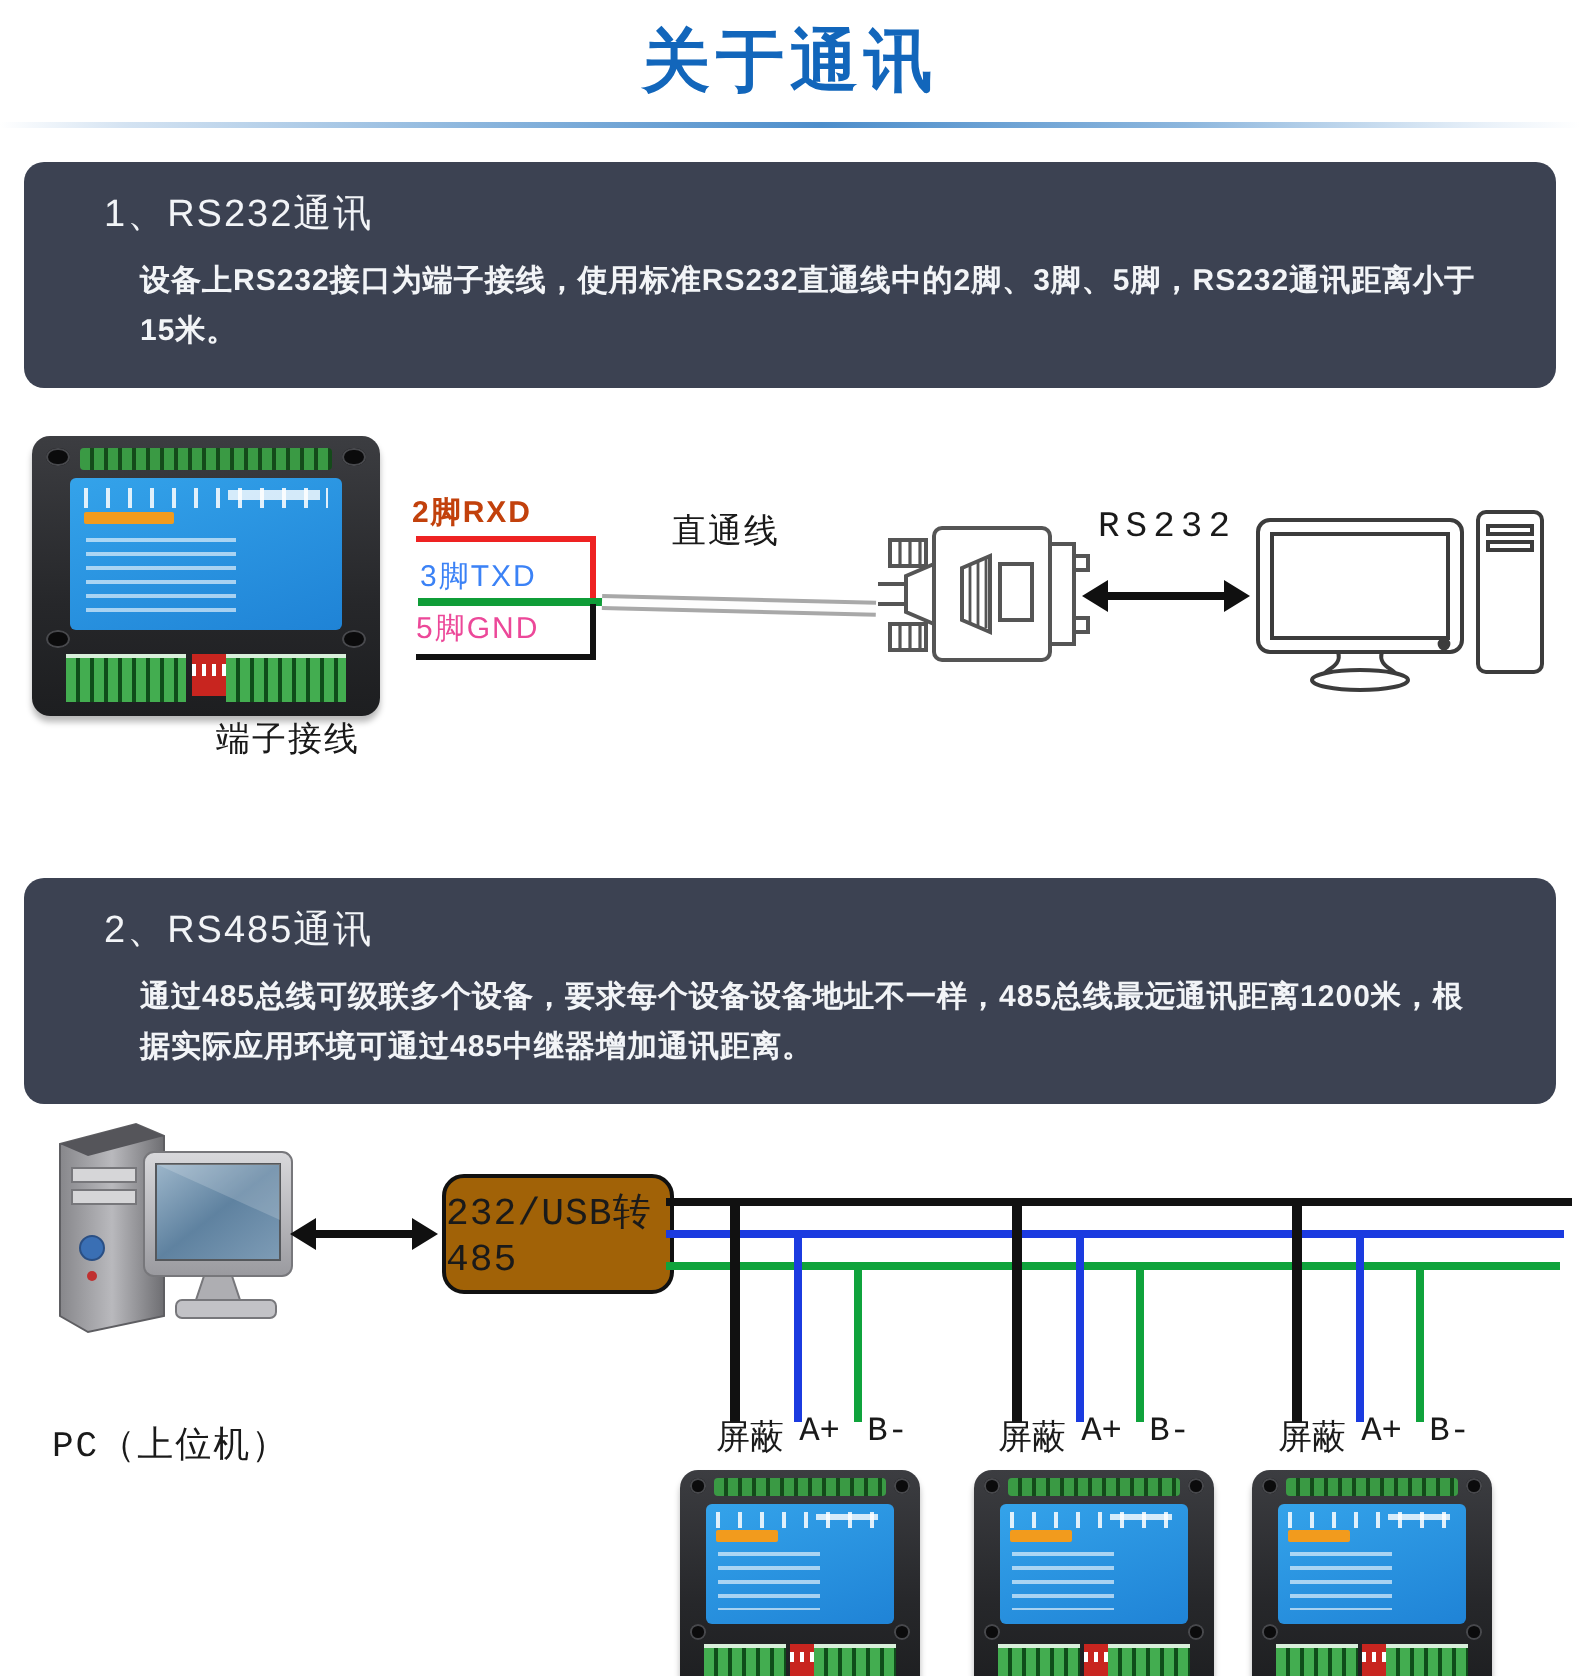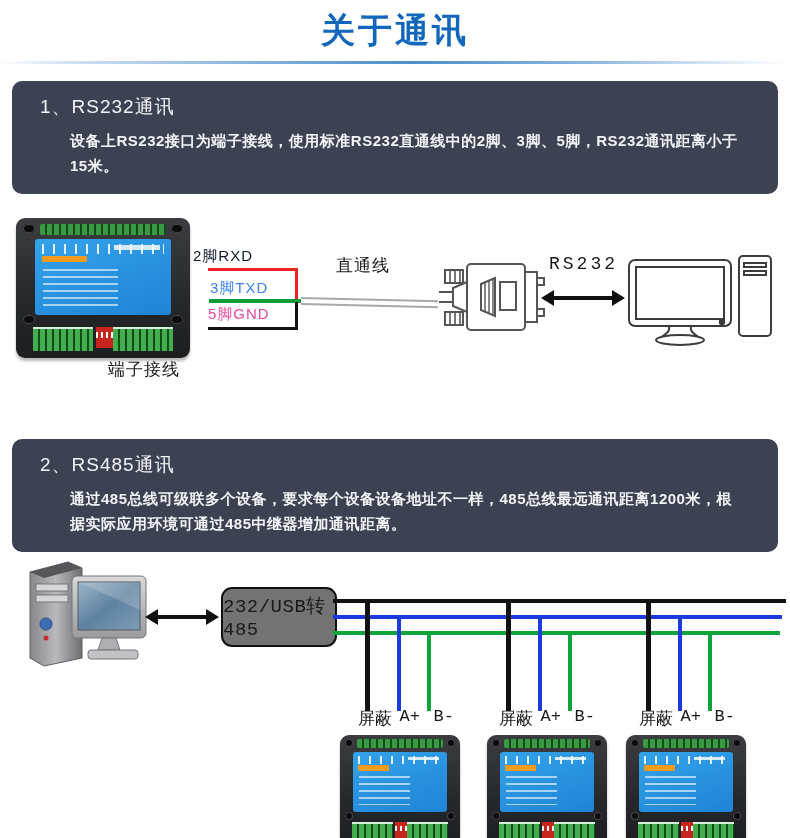--- a/index.html
+++ b/index.html
@@ -16,21 +16,21 @@
   .title-divider{
     height:3px;margin-top:7px;
     background:linear-gradient(90deg,#ffffff 0%,#d4e3f2 8%,#8cb6dd 30%,#4d8ecb 52%,#8cb6dd 75%,#e9f1f9 94%,#ffffff 100%);
   }
   
   .info-box{
     margin:17px 12px 0;background:#3c4252;border-radius:10px;
     color:#f2f4f7;padding:13px 0 16px;
   }
   .info-box h2{
-    margin:0 0 8px 28px;font-size:19px;font-weight:400;letter-spacing:1px;
+    margin:0 0 8px 40px;font-size:19px;font-weight:400;letter-spacing:1px;
   }
   .info-box p{
     margin:0 34px 0 58px;font-size:15px;font-weight:bold;line-height:25px;letter-spacing:.5px;
   }
   
   .diagram{position:relative;}
   #diagram-rs232{height:228px;}
   #diagram-rs485{height:330px;}
   .abs{position:absolute;}
   .serif{font-family:Liberation Mono, monospace;color:#1a1a1a;}
@@ -44,21 +44,21 @@
     background:#fdfdfd;transform:rotate(1.4deg);transform-origin:left center;
   }
   
   .darrow{position:absolute;height:4px;background:#101010;}
   .darrow::before,.darrow::after{content:"";position:absolute;top:-6px;width:0;height:0;
     border-top:8px solid transparent;border-bottom:8px solid transparent;}
   .darrow::before{left:-11px;border-right:13px solid #101010;}
   .darrow::after{right:-11px;border-left:13px solid #101010;}
   
   .conv-box{
-    position:absolute;border:2px solid #111;border-radius:11px;background:#737373;
+    position:absolute;border:2px solid #111;border-radius:11px;background:#a16207;
     font-size:19px;display:flex;align-items:center;justify-content:center;letter-spacing:0.5px;
   }
   
   .dam{position:absolute;background:linear-gradient(180deg,#3c3d41 0%,#26272a 60%,#1d1e20 100%);
        border-radius:9px;box-shadow:0 3px 3px rgba(0,0,0,.28);}
   .dam .screw{position:absolute;width:7%;height:7%;background:#0b0b0c;border-radius:50%;box-shadow:inset 0 0 0 1px #47484c;}
   .dam .sa{left:4%;top:4%;}.dam .sb{right:4%;top:4%;}.dam .sc{left:4%;bottom:24%;}.dam .sd{right:4%;bottom:24%;}
   .dam-top{position:absolute;top:4%;left:14%;right:14%;height:8%;
     background:repeating-linear-gradient(90deg,#3a9a44 0 5px,#144a1a 5px 7px);border-radius:2px;}
   .dam-panel{position:absolute;top:15%;left:11%;right:11%;bottom:31%;
@@ -105,21 +105,21 @@
     <div class="dam-panel">
       <b class="dam-logo"></b>
       <b class="dam-title"></b>
     </div>
     <div class="dam-term tl"></div>
     <div class="dam-dip"></div>
     <div class="dam-term tr"></div>
   </div>
   <div class="fig-lbl serif lbl-center" style="left:30px;top:164px;width:150px;">端子接线</div>
 
-  <div class="pin-lbl" style="left:193px;top:53px;color:#0f172a;">2脚RXD</div>
+  <div class="pin-lbl" style="left:206px;top:53px;color:#c2410c;font-weight:bold;">2脚RXD</div>
   <div class="wire" style="left:208px;top:74px;width:90px;height:3px;background:#ee2222;"></div>
   <div class="wire" style="left:295px;top:74px;width:3px;height:34px;background:#ee2222;"></div>
 
   <div class="pin-lbl" style="left:210px;top:85px;color:#3b82f6;">3脚TXD</div>
   <div class="wire" style="left:209px;top:105px;width:94px;height:4px;background:#0f9d38;"></div>
 
   <div class="pin-lbl" style="left:208px;top:111px;color:#ec4899;">5脚GND</div>
   <div class="wire" style="left:295px;top:108px;width:3px;height:28px;background:#111;"></div>
   <div class="wire" style="left:208px;top:133px;width:90px;height:3px;background:#111;"></div>
 
@@ -190,20 +190,21 @@
     <rect x="20" y="26" width="32" height="7" fill="#d6d6d8" stroke="#77777b"></rect>
     <rect x="20" y="37" width="32" height="7" fill="#d6d6d8" stroke="#77777b"></rect>
     <circle cx="30" cy="66" r="6" fill="#3a6fb4" stroke="#2a4f84"></circle>
     <circle cx="30" cy="80" r="2.5" fill="#c03030"></circle>
     <rect x="56" y="18" width="74" height="62" rx="5" fill="url(#mon)" stroke="#77777b"></rect>
     <rect x="62" y="24" width="62" height="48" fill="url(#scr)" stroke="#55585c"></rect>
     <path d="M62,24 L124,52 L124,24 Z" fill="#ffffff" opacity=".18"></path>
     <path d="M86,80 l14,0 l4,12 l-22,0 z" fill="#aeaeb2" stroke="#77777b"></path>
     <rect x="72" y="92" width="50" height="9" rx="3" fill="#c2c2c6" stroke="#77777b"></rect>
   </svg>
+  <div class="fig-lbl serif" style="left:26px;top:158px;font-size:18px;">PC（上位机）</div>
 
   <div class="darrow" style="left:156px;top:63px;width:52px;"></div>
 
   <div class="conv-box serif" style="left:221px;top:35px;width:112px;height:56px;">232/USB转485</div>
 
   <div class="bus" style="left:333px;top:47px;width:453px;background:#111;"></div>
   <div class="bus" style="left:333px;top:63px;width:449px;background:#1b3be0;"></div>
   <div class="bus" style="left:333px;top:79px;width:447px;background:#0fa33c;"></div>
 
   <div class="vwire" style="left:365px;top:47px;width:5px;height:112px;background:#111;"></div>

